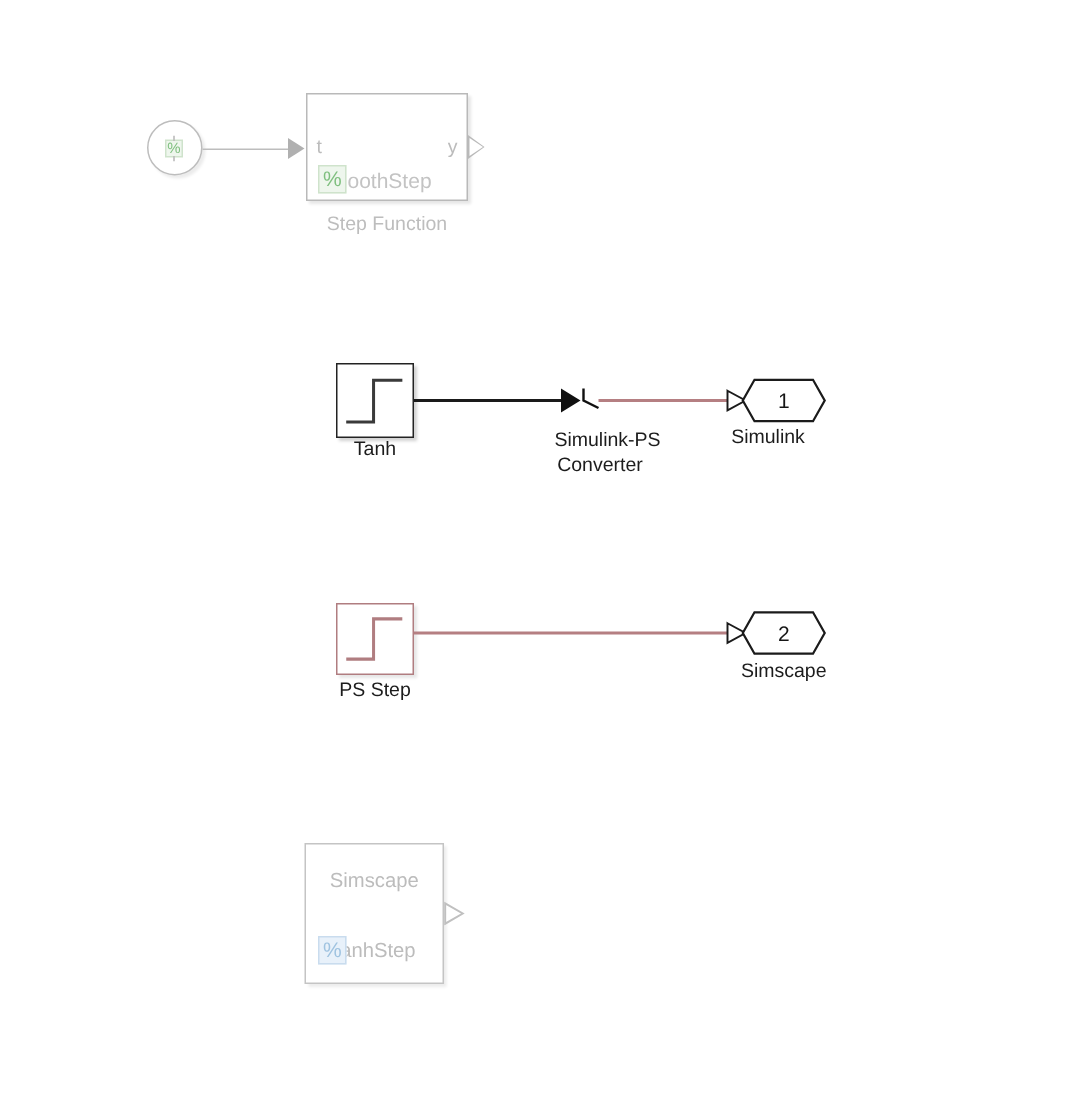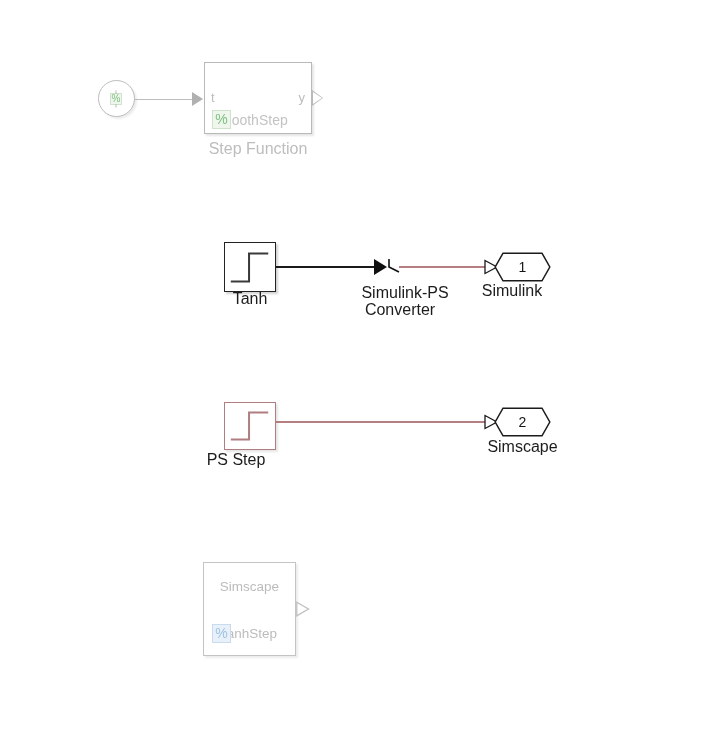--- a/index.html
+++ b/index.html
@@ -24,21 +24,21 @@
     background: #ffffff;
   }
 
   
   .node { position: absolute; }
 
   
   .blk-label {
     position: absolute;
     text-align: center;
-    font-size: 16px;
+    font-size: 13px;
     line-height: 16px;
     white-space: pre;
     color: #1c1c1c;
   }
   .blk-label.faded { color: #bdbdbd; }
 
   
   #step-function-block {
     left: 204px; top: 62px;
     width: 108px; height: 72px;
@@ -310,21 +310,21 @@
     </svg>
     <div class="hex-num">1</div>
   </div>
   <div class="blk-label" style="left:457px; top:283px; width:110px;">Simulink</div>
 
   <div class="node" id="ps-step-block">
     <svg class="step-glyph" viewBox="0 0 52 48">
       <polyline points="6,38 25,38 25,10 45,10" fill="none" stroke="#b07d80" stroke-width="2.1"></polyline>
     </svg>
   </div>
-  <div class="blk-label" style="left:186px; top:452px; width:100px;">PS Step</div>
+  <div class="blk-label" style="left:200px; top:452px; width:100px;">PS Step</div>
 
   <div id="wire-psstep-simscape"></div>
 
   <svg id="simscape-in-arrow" viewBox="0 0 15 16">
     <polygon points="1,1.5 13,8 1,14.5" fill="#ffffff" stroke="#1b1b1b" stroke-width="1.3"></polygon>
   </svg>
 
   <div class="node" id="simscape-outport">
     <svg class="hexa" viewBox="0 0 57 30">
       <polygon points="9,1.2 48,1.2 55.8,15 48,28.8 9,28.8 1.2,15" fill="#ffffff" stroke="#1b1b1b" stroke-width="1.5"></polygon>

